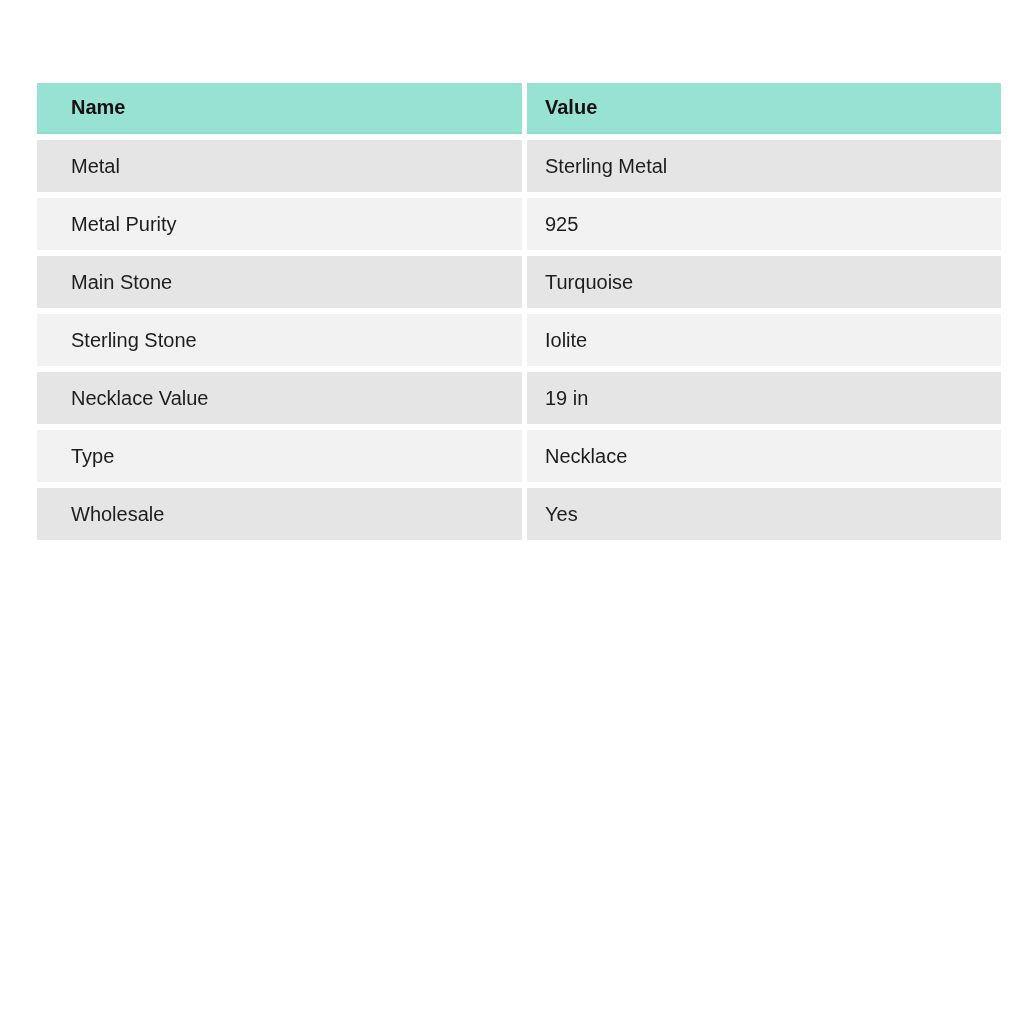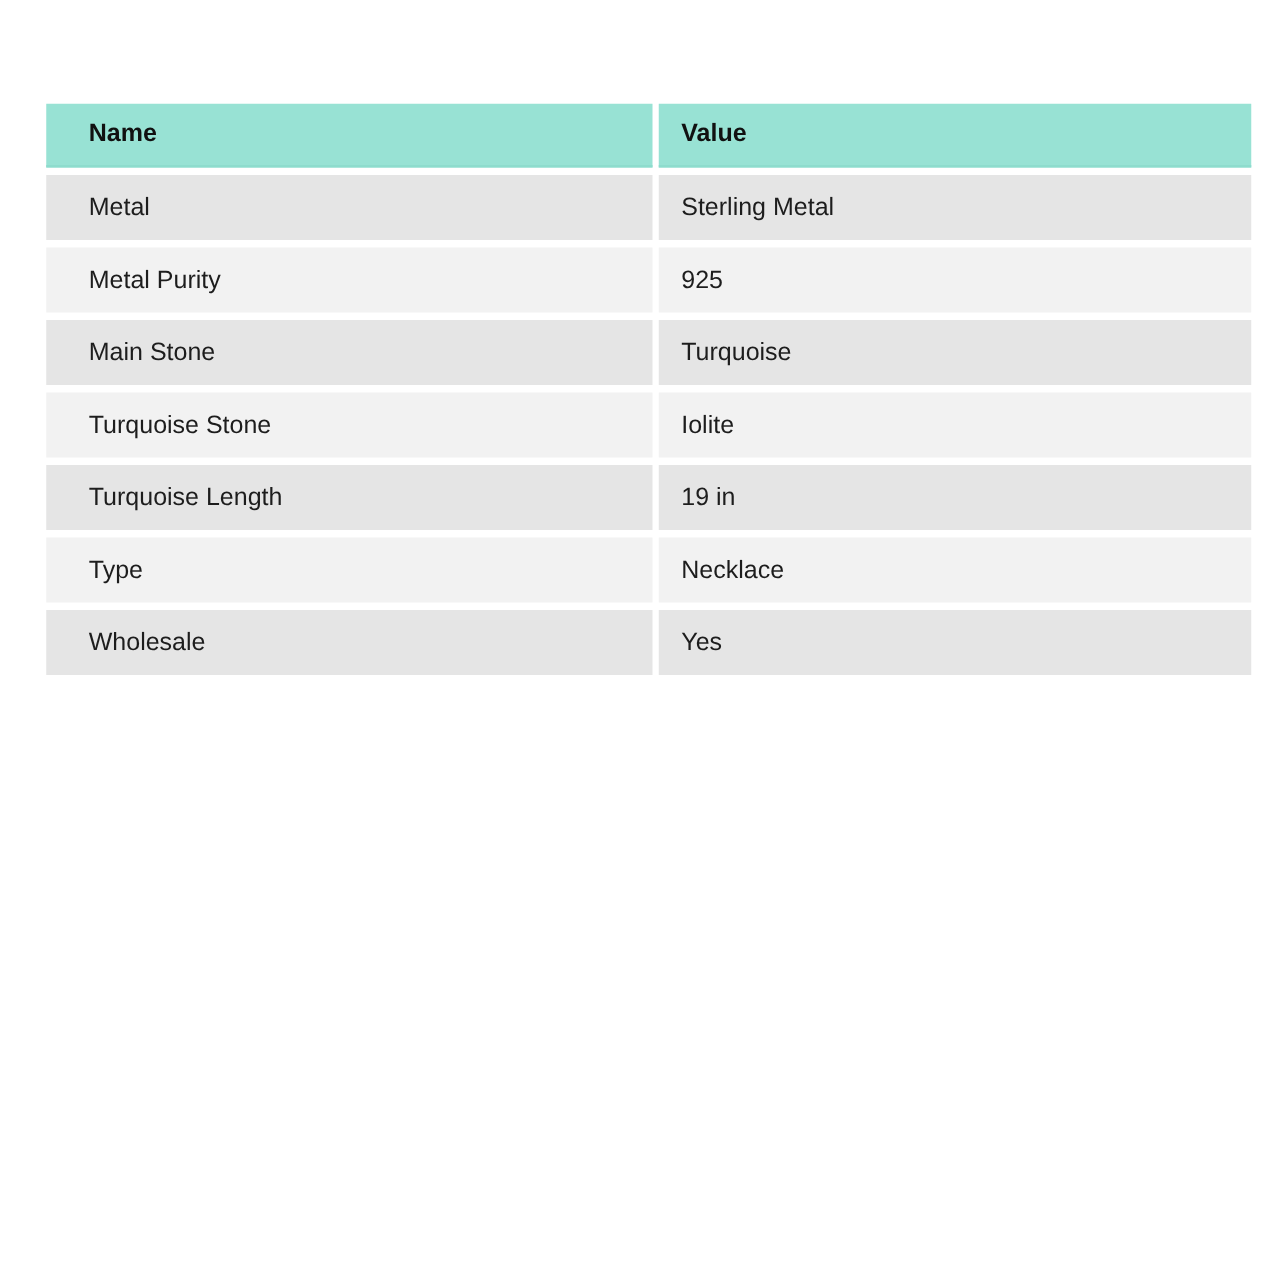--- a/index.html
+++ b/index.html
@@ -90,26 +90,26 @@
     <div class="cell name-col">Metal Purity</div>
     <div class="cell value-col">925</div>
   </div>
 
   <div class="row data">
     <div class="cell name-col">Main Stone</div>
     <div class="cell value-col">Turquoise</div>
   </div>
 
   <div class="row data alt">
-    <div class="cell name-col">Turquoise Stone</div>
+    <div class="cell name-col">Sterling Stone</div>
     <div class="cell value-col">Iolite</div>
   </div>
 
   <div class="row data">
-    <div class="cell name-col">Turquoise Length</div>
+    <div class="cell name-col">Necklace Value</div>
     <div class="cell value-col">19 in</div>
   </div>
 
   <div class="row data alt">
     <div class="cell name-col">Type</div>
     <div class="cell value-col">Necklace</div>
   </div>
 
   <div class="row data">
     <div class="cell name-col">Wholesale</div>

